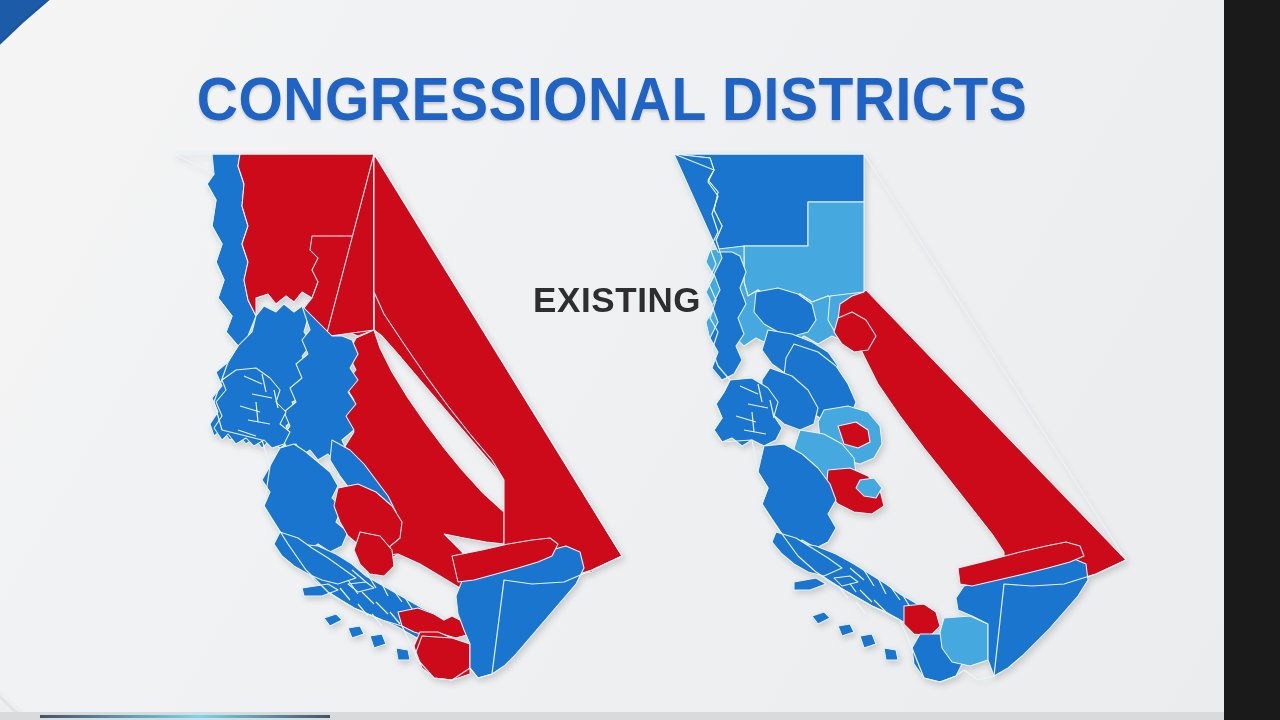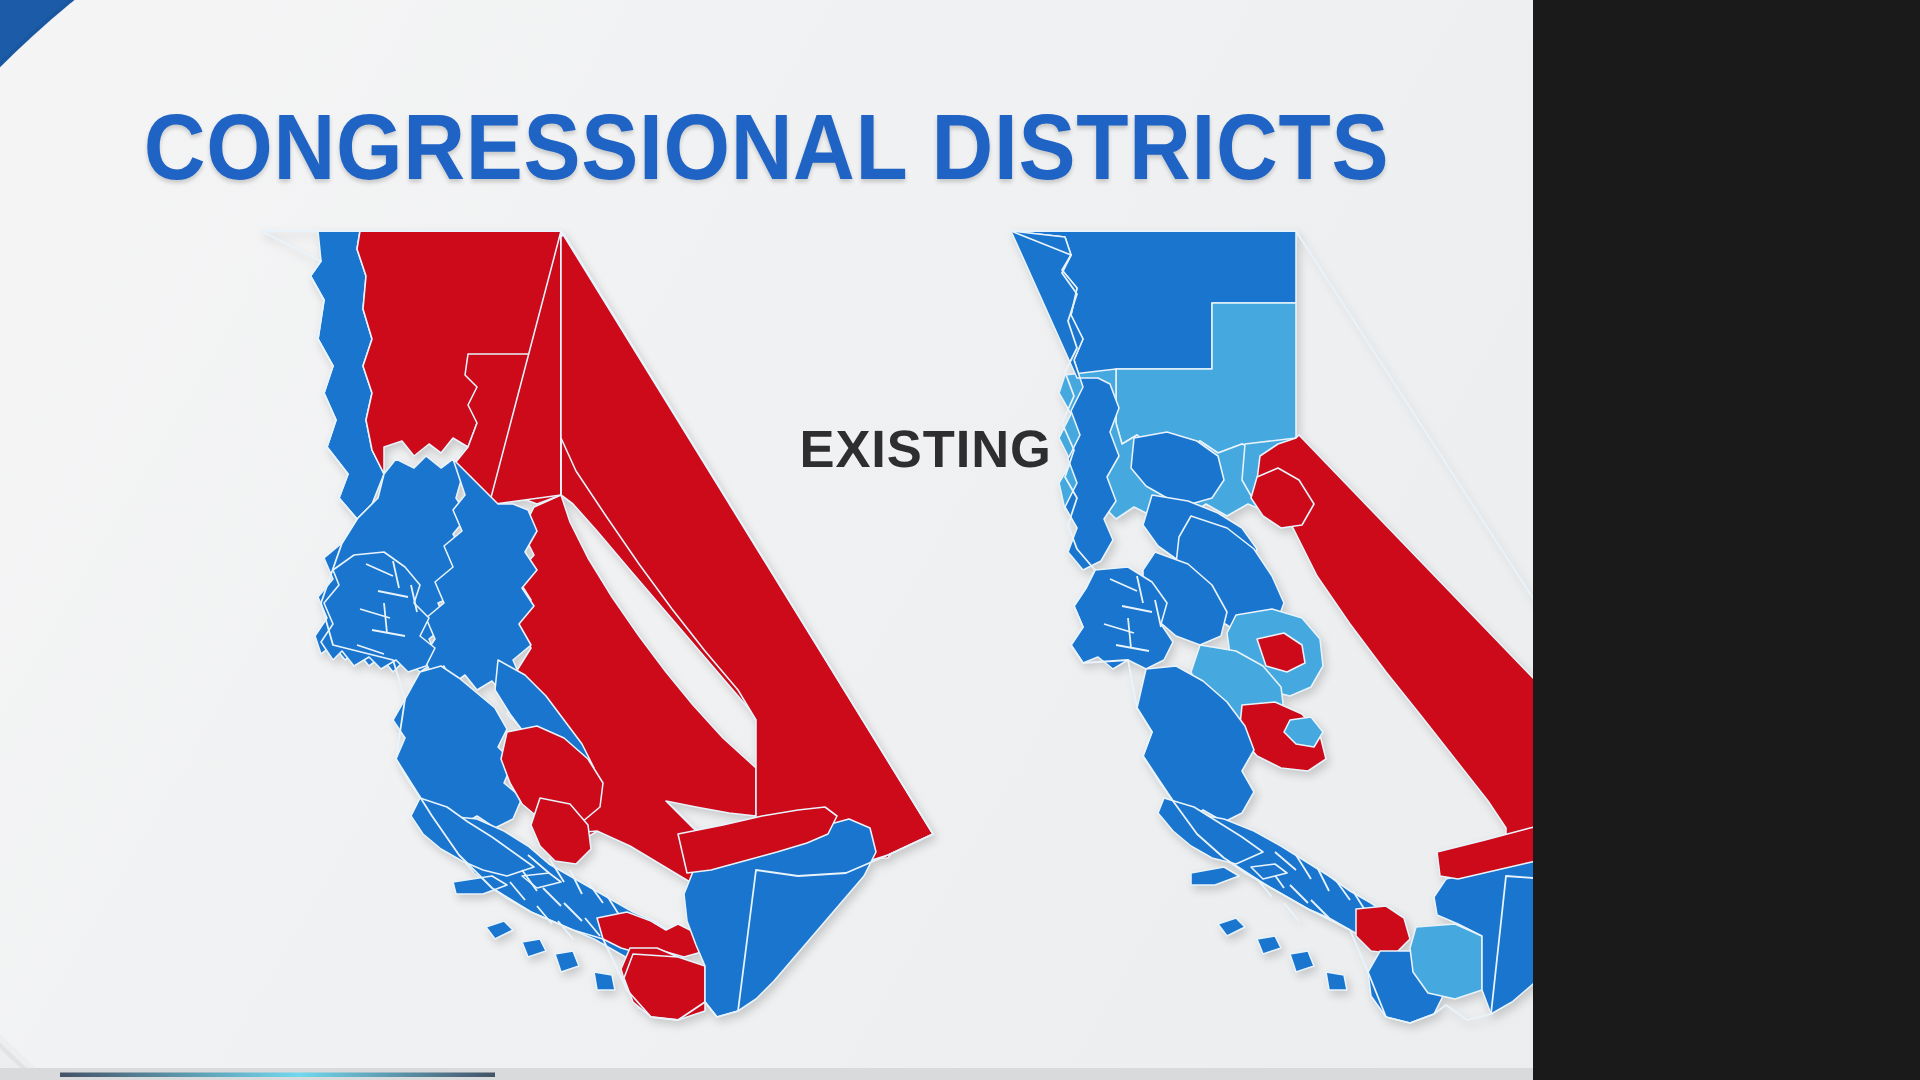--- a/index.html
+++ b/index.html
@@ -3,21 +3,21 @@
 <meta charset="utf-8">
 <title>Congressional Districts</title>
 <style>
   html, body {
     margin: 0;
     padding: 0;
     background: #1a1a1a;
   }
   #stage {
     position: relative;
-    width: 1022px;
+    width: 1224px;
     height: 720px;
     overflow: hidden;
     background: #ffffff;
     font-family: "Liberation Sans", sans-serif;
   }
 
   
   #bg-base {
     position: absolute;
     inset: 0;

